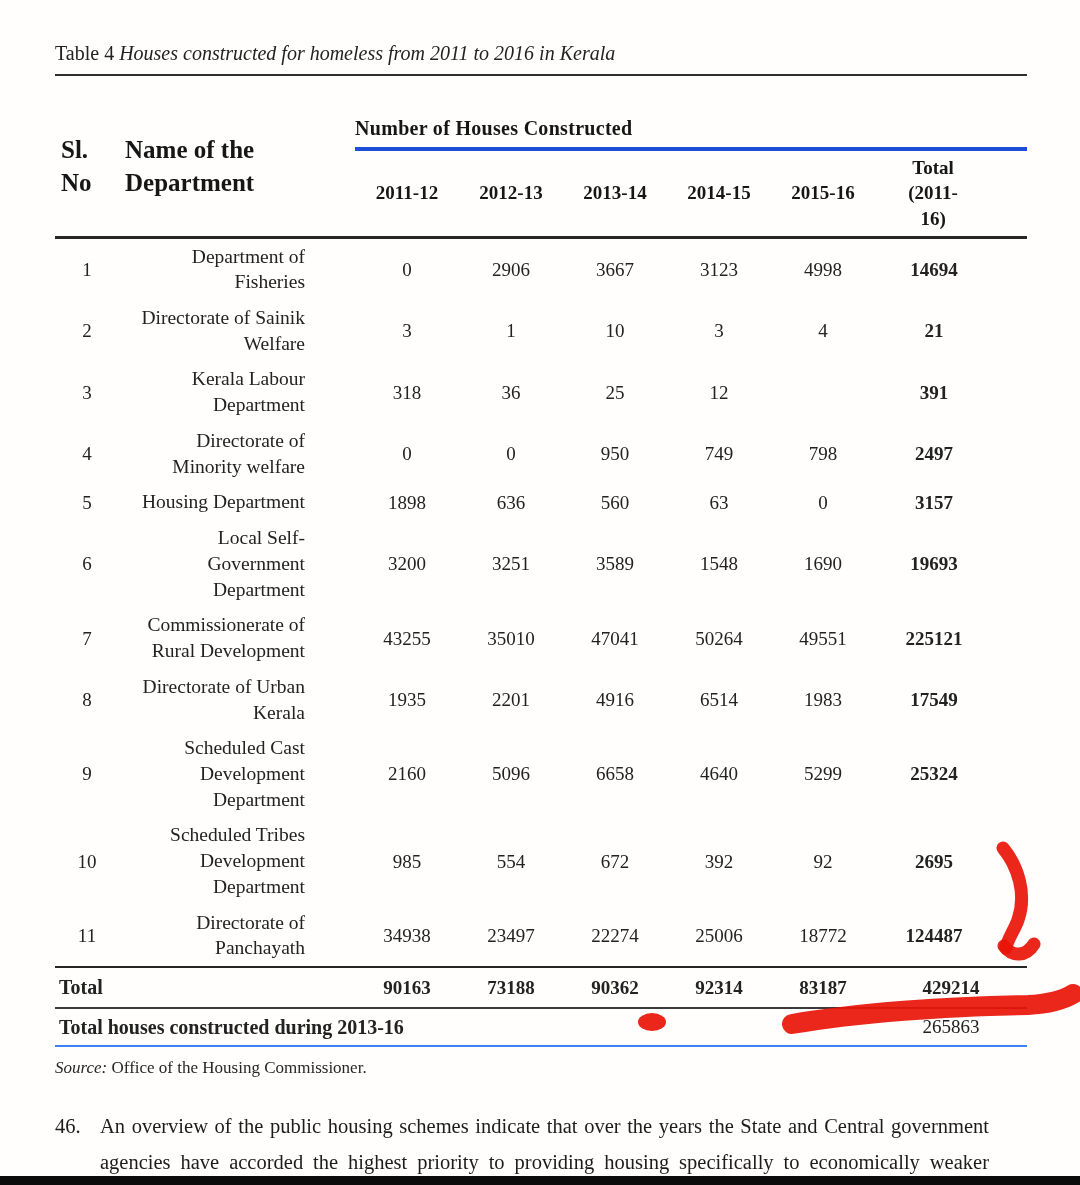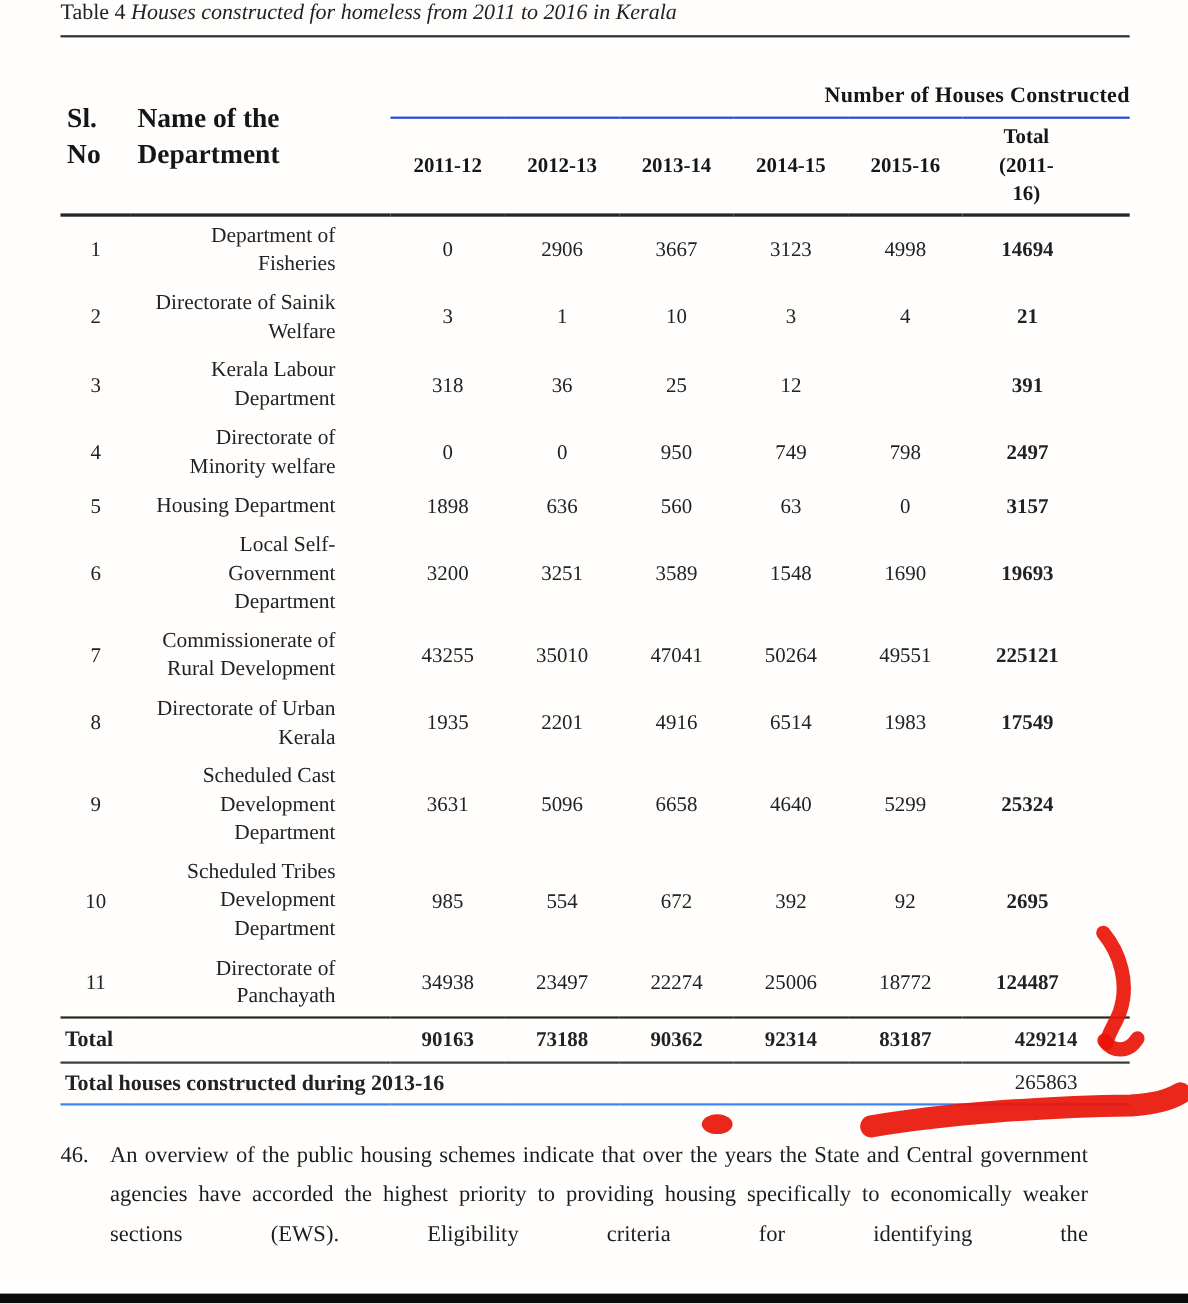--- a/index.html
+++ b/index.html
@@ -4,32 +4,32 @@
 <style>
   * { margin:0; padding:0; box-sizing:border-box; }
   html,body { background:#ffffff; }
   .page {
     position:relative; width:1080px; height:1185px; background:#fffefd;
     overflow:hidden; font-family:"Liberation Serif", serif; color:#1e1e1e;
   }
   .content { padding:0 53px 0 55px; }
 
   
-  .caption { font-size:20px; padding-bottom:9px; border-bottom:2px solid #2e2e2e; color:#222; }
+  .caption { margin-top:42px; font-size:20px; padding-bottom:9px; border-bottom:2px solid #2e2e2e; color:#222; }
   .caption .it { font-style:italic; }
 
   
   table { width:972px; border-collapse:collapse; margin-top:21px; table-layout:fixed; }
   col.c-sl  { width:64px; }
   col.c-name{ width:236px; }
   col.c-yr  { width:104px; }
   col.c-tot { width:152px; }
   th { font-weight:bold; color:#161616; }
-  th.group-header { font-size:20px; text-align:right; vertical-align:bottom; height:52px;
-    padding-bottom:7px; border-bottom:2px solid #1d4ed8; letter-spacing:.3px; }
+  th.group-header { font-size:20px; text-align:left; vertical-align:bottom; height:52px;
+    padding-bottom:7px; border-bottom:4px solid #1d4ed8; letter-spacing:.3px; }
   th.sl-head, th.name-head { text-align:left; vertical-align:middle; font-size:25px;
     line-height:1.35; border-bottom:3px solid #262626; padding-left:6px; }
   th .hl { display:block; }
   tr.head2 th { border-bottom:3px solid #262626; }
   th.year-head { font-size:19px; text-align:center; vertical-align:middle; height:88px; }
   th.total-head { font-size:19px; text-align:center; vertical-align:middle; line-height:1.35; }
   .total-col { padding-right:36px; }
 
   td { font-size:19px; text-align:center; vertical-align:middle; padding:5px 2px; line-height:1.32; color:#222; }
   td.name-cell { text-align:right; font-size:19.5px; padding:5px 50px 5px 6px; }
@@ -178,21 +178,21 @@
             <td>1935</td>
             <td>2201</td>
             <td>4916</td>
             <td>6514</td>
             <td>1983</td>
             <td class="total-cell total-col">17549</td>
           </tr>
           <tr>
             <td>9</td>
             <td class="name-cell">Scheduled Cast Development Department</td>
-            <td>3631</td>
+            <td>2160</td>
             <td>5096</td>
             <td>6658</td>
             <td>4640</td>
             <td>5299</td>
             <td class="total-cell total-col">25324</td>
           </tr>
           <tr>
             <td>10</td>
             <td class="name-cell">Scheduled Tribes Development Department</td>
             <td>985</td>
@@ -224,20 +224,21 @@
           <td class="total-col">429214</td>
         </tr>
         <tr class="summary-row">
           <td class="summary-label" colspan="7">Total houses constructed during 2013-16</td>
           <td class="total-col">265863</td>
         </tr>
       </tbody>
     </table>
 
     <div class="notes">
+      <div><span class="lbl">Source:</span><span> Office of the Housing Commissioner.</span></div>
     </div>
 
     <div class="para">
       <div class="para-num">46.</div>
       <div class="para-text">An overview of the public housing schemes indicate that over the years the State and Central government agencies have accorded the highest priority to providing housing specifically to economically weaker sections (EWS). Eligibility criteria for identifying the</div>
     </div>
 
   </div>
 
   <svg class="annotations" viewBox="0 0 1080 1185">

